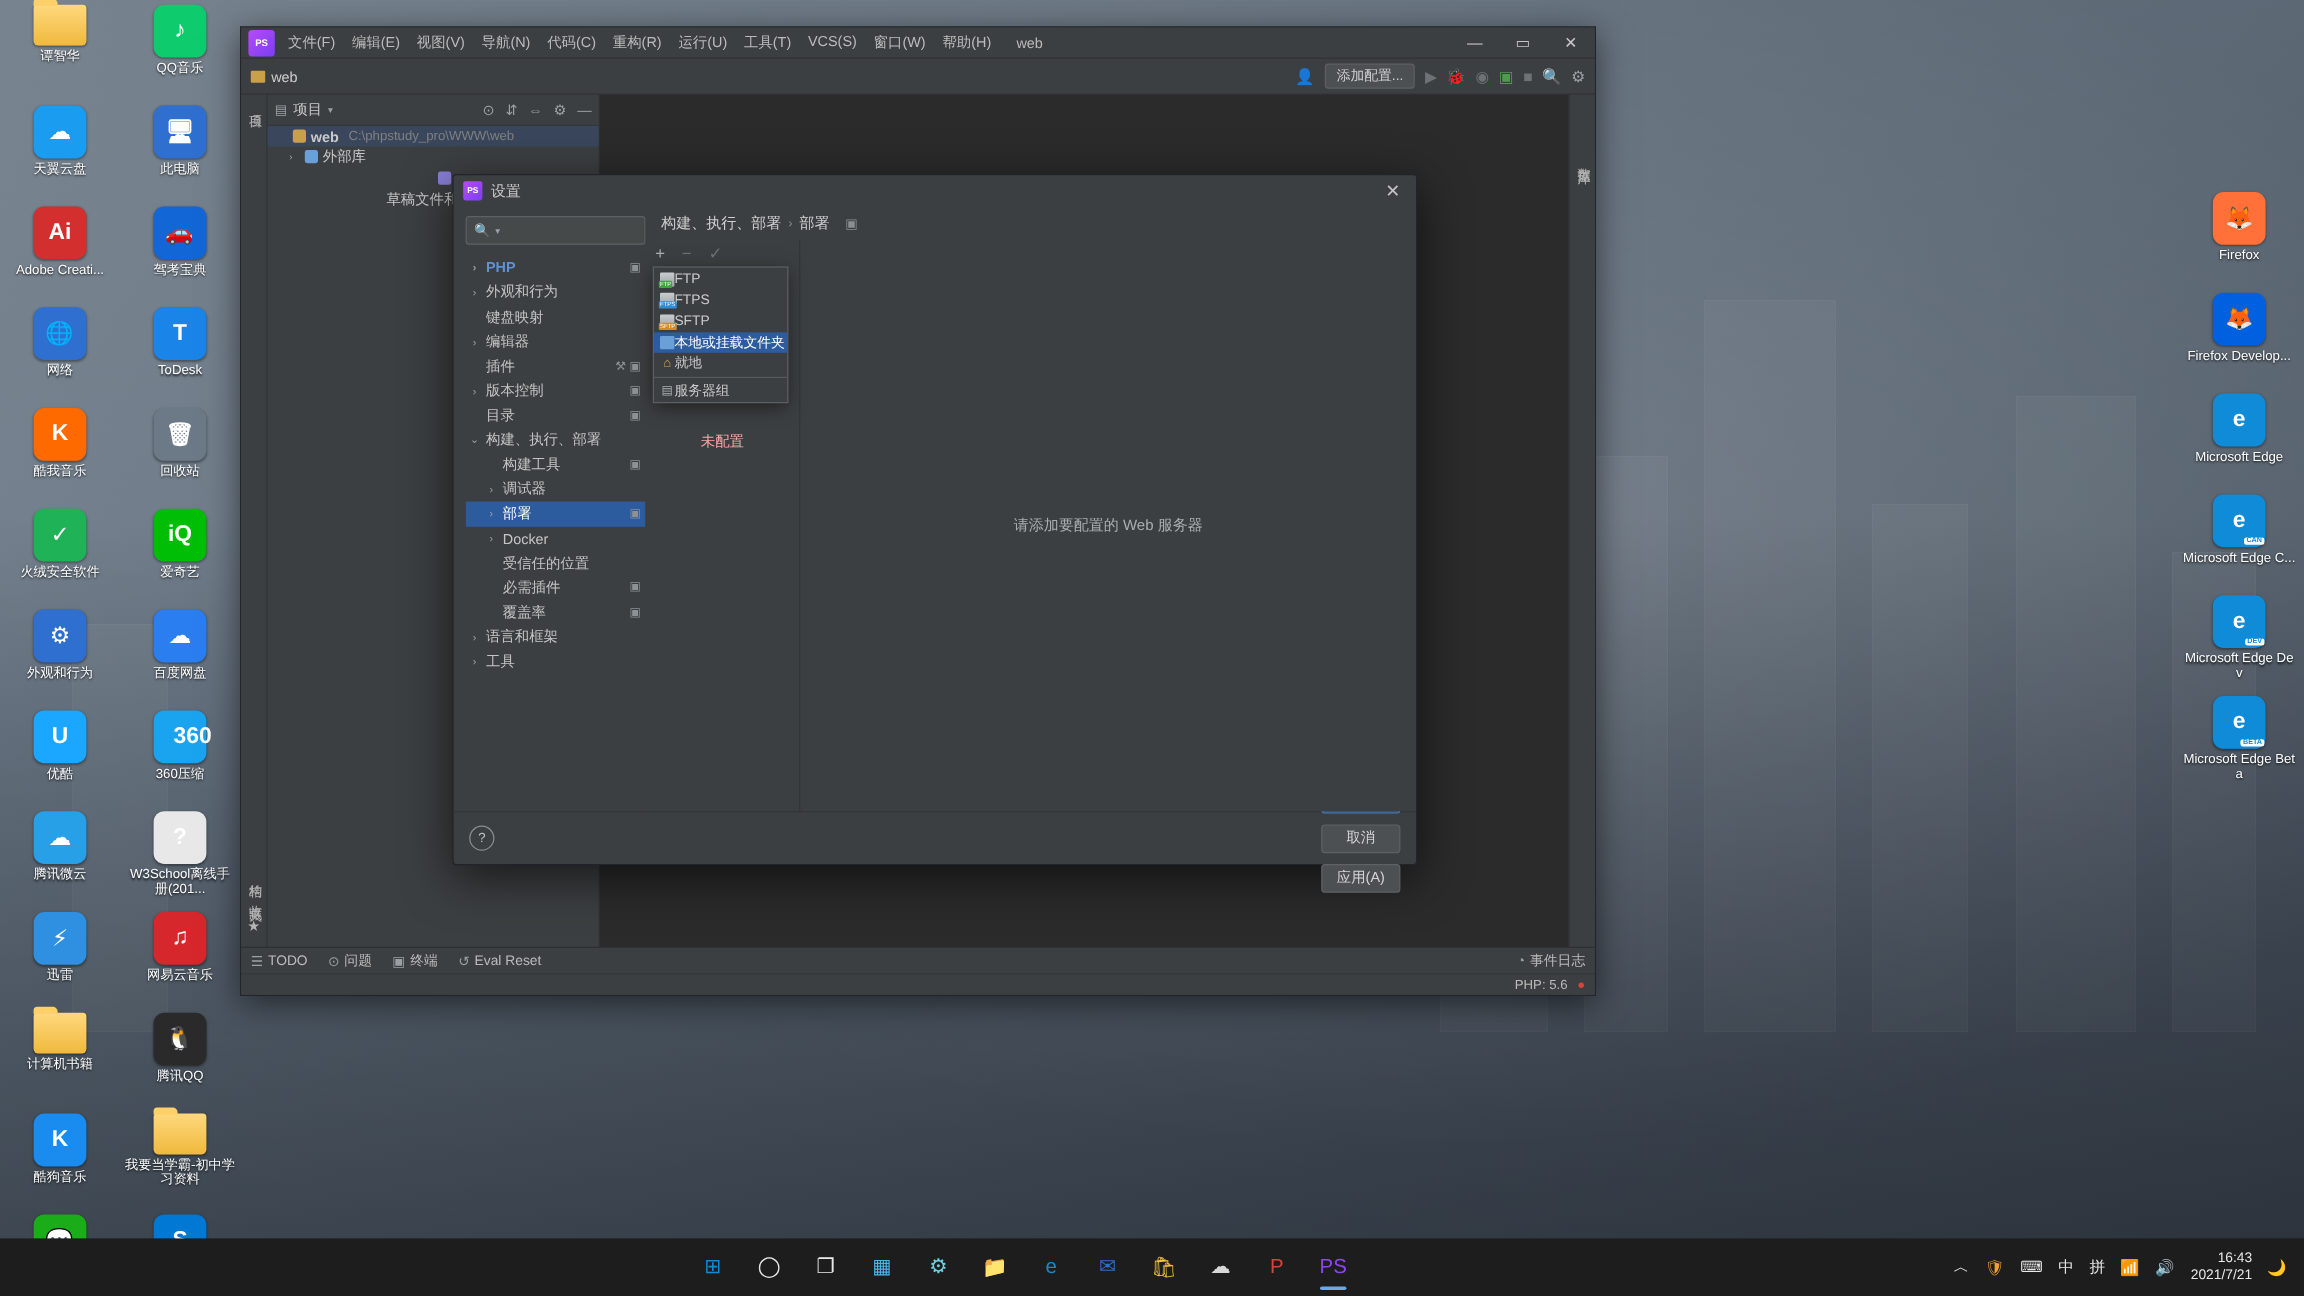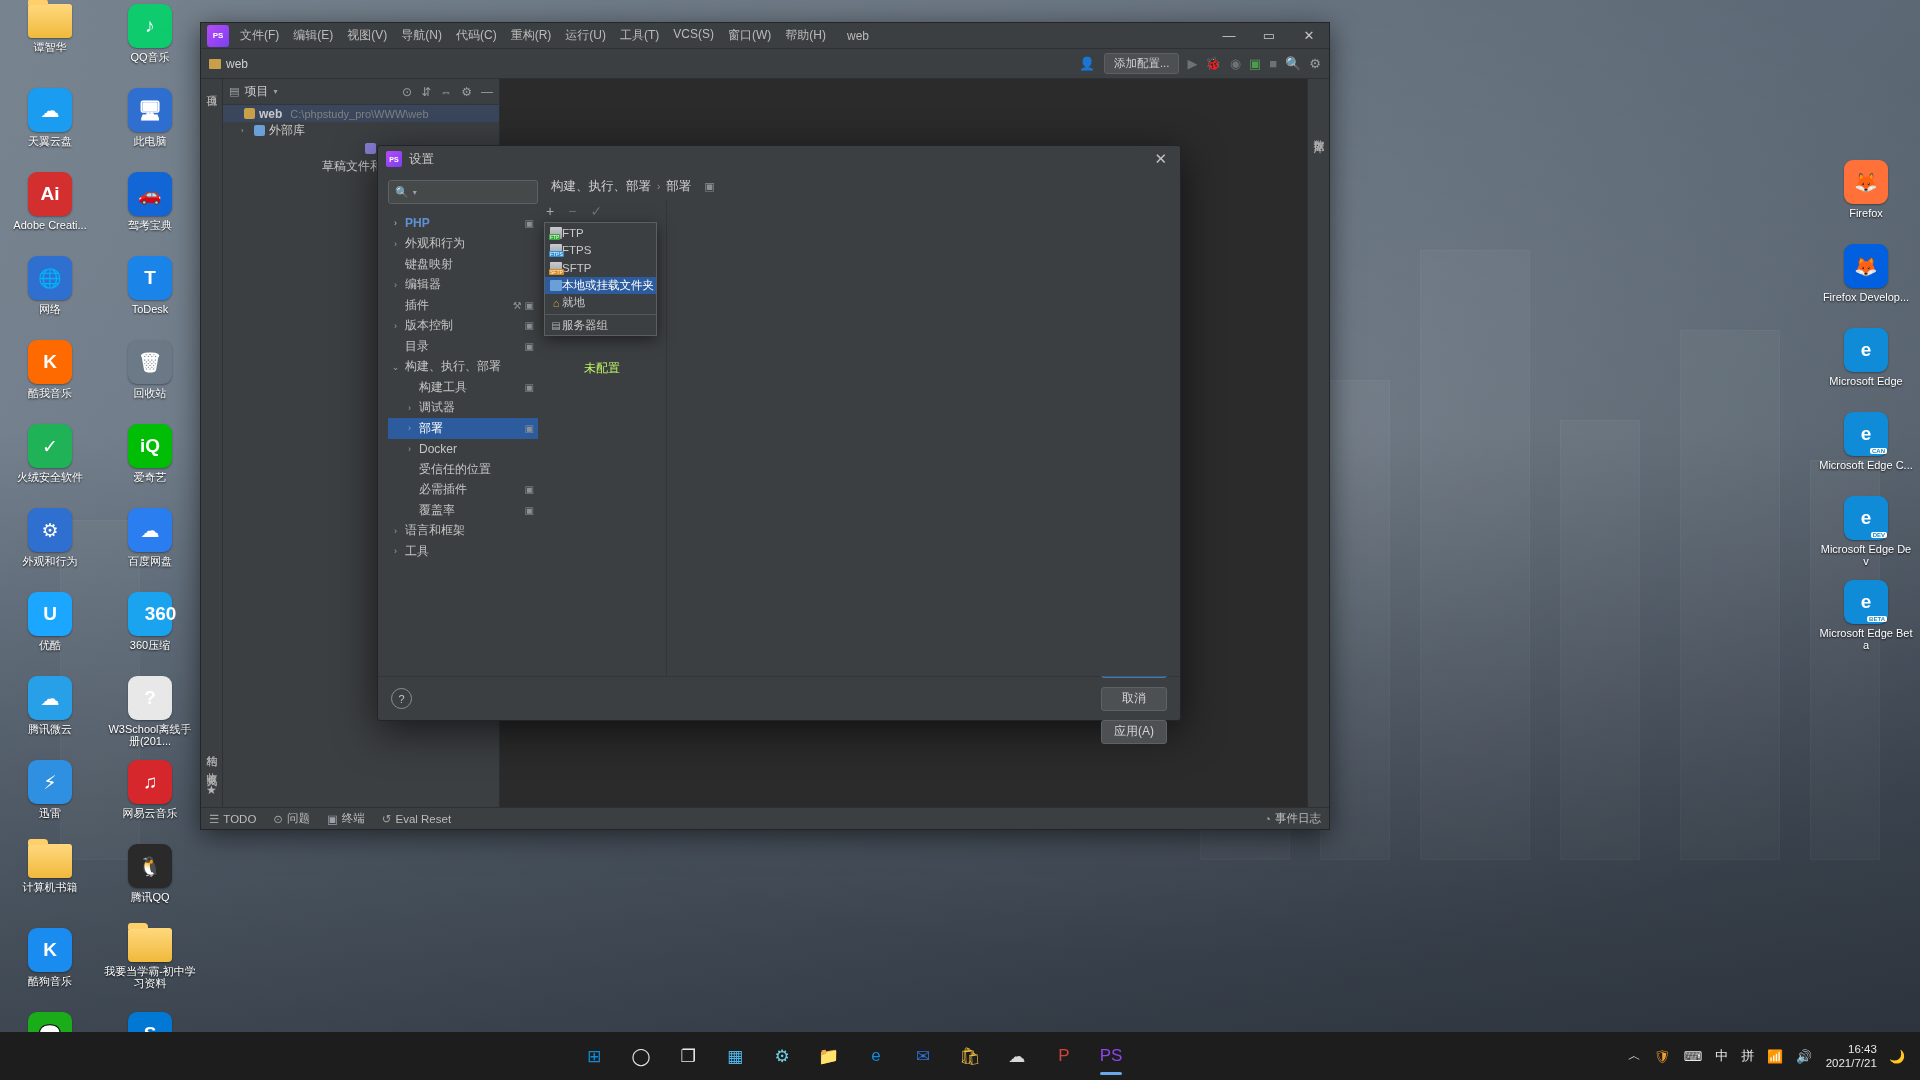--- a/index.html
+++ b/index.html
@@ -221,21 +221,21 @@
   .dep-split { flex:1; display:flex; min-height:0; }
   .dep-list {
     width:129px; border-right:1px solid #323539; display:flex; flex-direction:column;
     position:relative;
   }
   .dep-toolbar {
     height:22px; display:flex; align-items:center; gap:14px; padding-left:8px;
     color:#a9aeb3; font-size:14px;
   }
   .dep-empty {
-    color:#bef264; font-size:12px; text-align:center; margin-top:138px;
+    color:#fca5a5; font-size:12px; text-align:center; margin-top:138px;
   }
   .dep-detail {
     flex:1; display:flex; align-items:center; justify-content:center;
     color:#a8adb2; font-size:12.5px;
   }
   
   .dd {
     position:absolute; left:6px; top:22px; width:113px;
     background:#3c3f41; border:1px solid #5a5f63;
     box-shadow:0 4px 14px rgba(0,0,0,.5); z-index:9; padding:1px 0;
@@ -528,20 +528,24 @@
     <span>
         <i style="font-style:normal;color:#9aa0a6">↺</i>
         <b style="font-weight:normal">Eval Reset</b>
       </span>
     <div class="right">
       <span>
           <i style="font-style:normal;color:#9aa0a6">◔</i>
           <b style="font-weight:normal">事件日志</b>
         </span>
     </div>
+  </div>
+  <div class="ide-status2">
+    <span>PHP: 5.6</span>
+    <span style="color:#d3443d">●</span>
   </div>
 </div>
 
 <div id="settings">
   <div class="dlg-title">
     <div class="ic">PS</div>
     <div class="tx">设置</div>
     <div class="x">✕</div>
   </div>
 
@@ -678,20 +682,21 @@
                   <span>就地</span>
                 </div>
                 <div class="dd-sep"></div>
                 <div class="dd-item">
                   <span style="width: 12px; color: rgb(169, 174, 179); font-size: 10px; flex: 0 0 auto; text-align: center;">▤</span>
                   <span>服务器组</span>
                 </div>
               </div>
           </div>
         </div>
+        <div class="dep-detail">请添加要配置的 Web 服务器</div>
       </div>
     </div>
   </div>
 
   <div class="dlg-foot">
     <div class="help-btn">?</div>
     <div class="foot-btns">
       <div class="btn primary">确定</div>
       <div class="btn">取消</div>
       <div class="btn">应用(A)</div>

